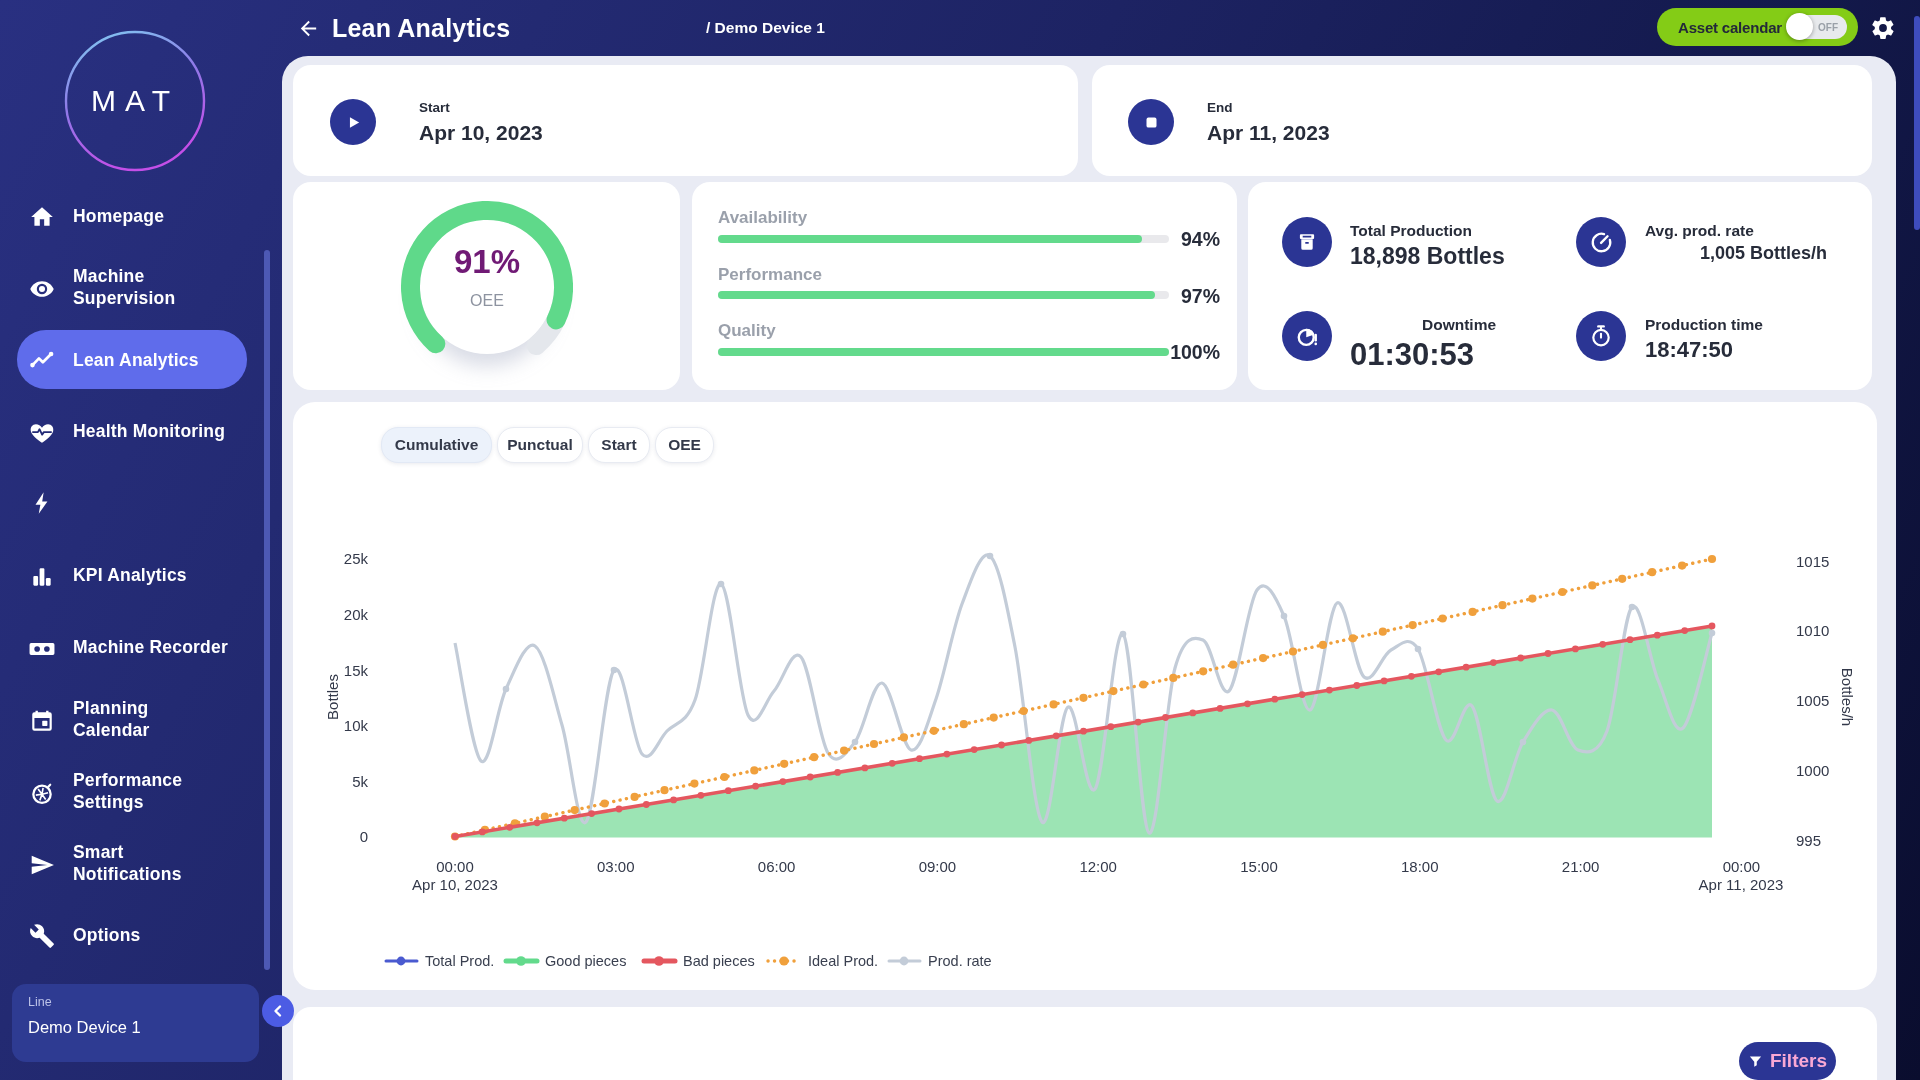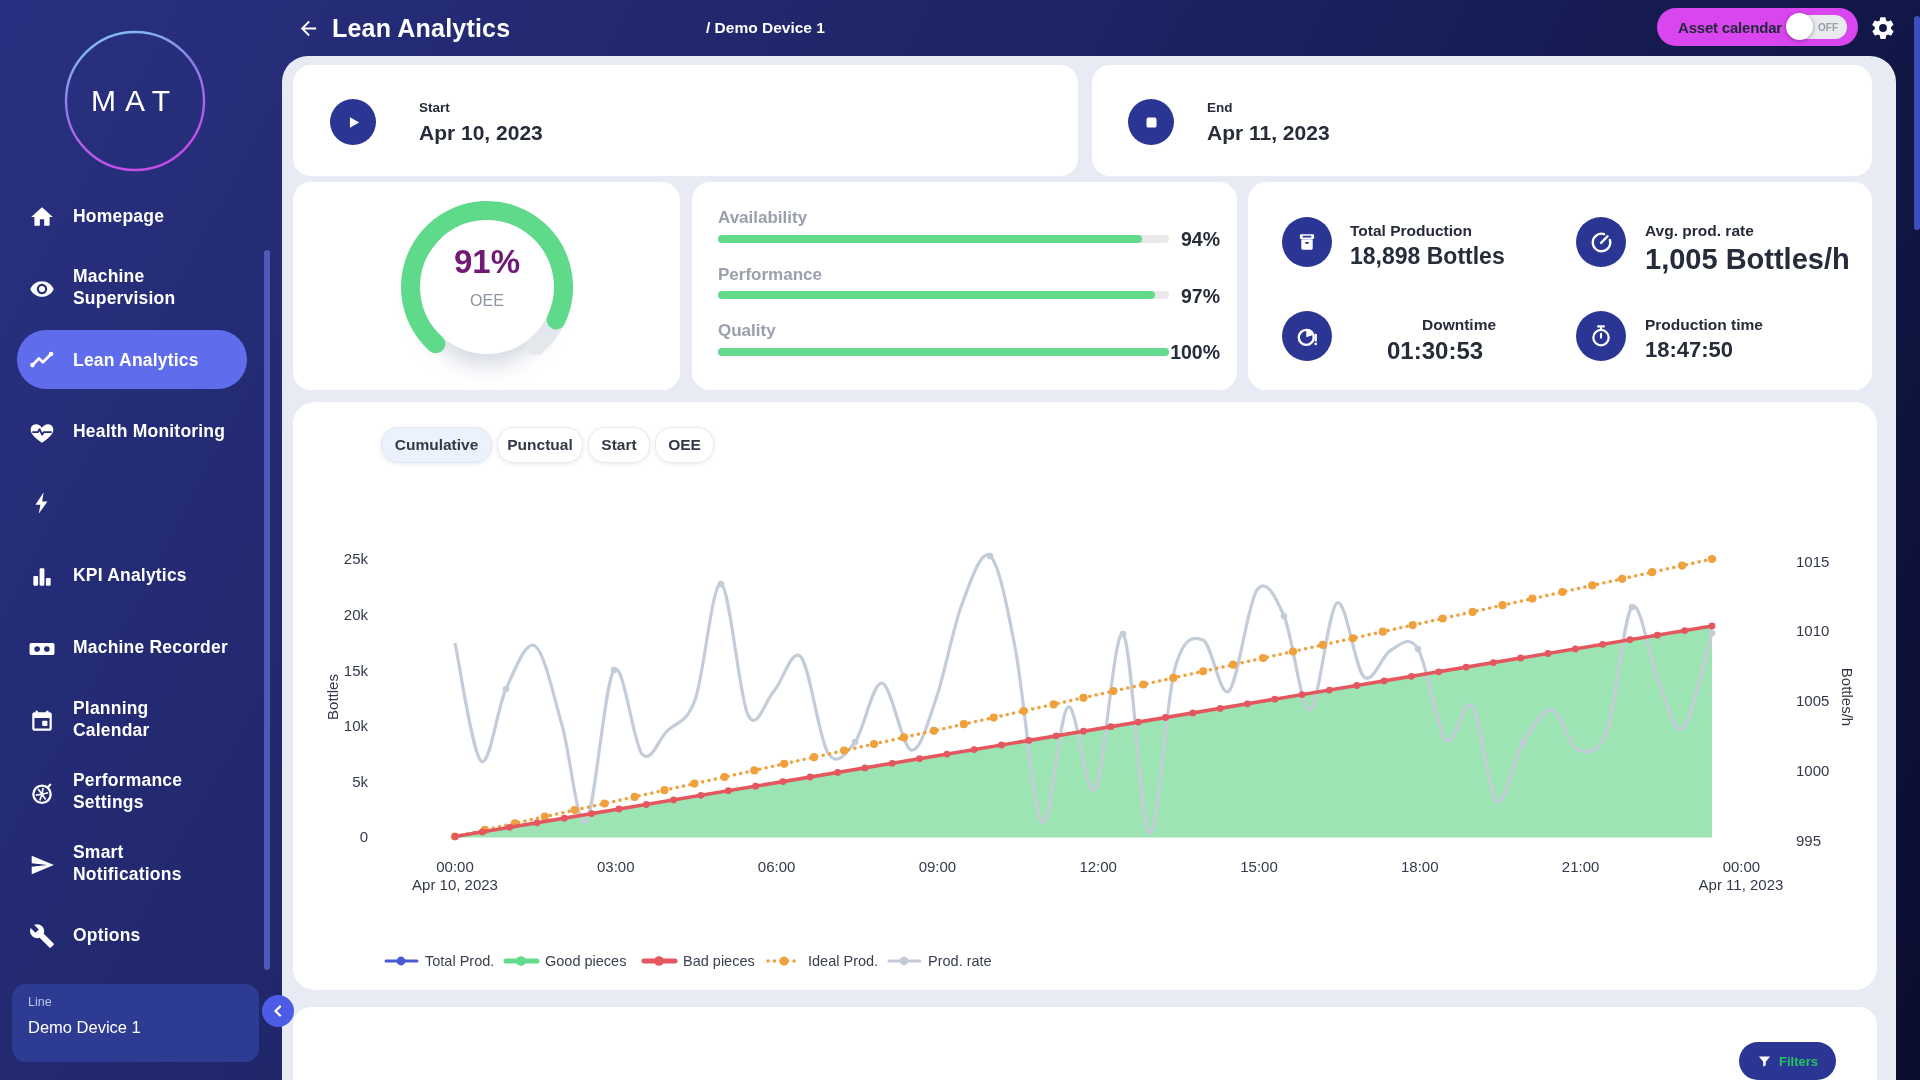--- a/index.html
+++ b/index.html
@@ -13,21 +13,21 @@
 #panel{position:absolute;left:282px;top:56px;width:1614px;height:1024px;background:#e9ebf4;border-radius:26px 26px 0 0}
 .card{position:absolute;background:#fff;border-radius:18px}
 
 .mitem{position:absolute;left:0;width:282px;display:flex;align-items:center;color:#fff}
 .mico{position:absolute;left:29px;width:26px;height:26px}
 .mtxt{position:absolute;left:73px;font-size:17.5px;font-weight:bold;line-height:22px;letter-spacing:.2px}
 #leanpill{position:absolute;left:17px;top:330px;width:230px;height:59px;background:#5f6ceb;border-radius:29px}
 .sbox{position:absolute;left:12px;top:984px;width:247px;height:78px;background:#2e3b92;border-radius:14px;color:#fff}
 
 .crumb{position:absolute;top:0;height:56px;display:flex;align-items:center;color:#fff}
-.toggle-pill{position:absolute;left:1657px;top:8px;width:201px;height:38px;background:#d946ef;border-radius:19px}
+.toggle-pill{position:absolute;left:1657px;top:8px;width:201px;height:38px;background:#84cc16;border-radius:19px}
 
 .iccirc{position:absolute;background:#2b3594;border-radius:50%;display:flex;align-items:center;justify-content:center}
 .lbl{position:absolute;font-weight:bold;color:#272c3a}
 .glbl{position:absolute;font-weight:bold;color:#9aa0ab}
 
 .track{position:absolute;left:718px;width:451px;height:8px;background:#e9e9ec;border-radius:4px}
 .fill{height:8px;background:#63da8c;border-radius:4px}
 
 .tab{position:absolute;top:427px;height:36px;border-radius:17px;background:#fff;border:1px solid #e8ebf2;
 display:flex;align-items:center;justify-content:center;font-size:15.5px;font-weight:bold;color:#333949;
@@ -214,32 +214,32 @@
 <div class="lbl" style="left:1350px;top:222px;font-size:15.5px">Total Production</div>
 <div class="lbl" style="left:1350px;top:243px;font-size:23px">18,898 Bottles</div>
 
 <div class="iccirc" style="left:1576px;top:217px;width:50px;height:50px">
 <svg width="25" height="25" viewBox="0 0 24 24" fill="none" stroke="#fff">
         <path d="M20.03 9.55 A8.4 8.4 0 1 1 14.45,3.97" stroke-width="2.2" stroke-linecap="round"></path>
         <path d="M11.6 12.4l6.2-6.4" stroke-width="2.3" stroke-linecap="round"></path>
       </svg>
     </div>
 <div class="lbl" style="left:1645px;top:222px;font-size:15.5px">Avg. prod. rate</div>
-<div class="lbl" style="left:1645px;top:243px;font-size:29px">1,005 Bottles/h</div>
+<div class="lbl" style="left:1700px;top:243px;font-size:18px">1,005 Bottles/h</div>
 
 <div class="iccirc" style="left:1282px;top:311px;width:50px;height:50px">
 <svg width="25" height="25" viewBox="0 0 24 24" fill="none" stroke="#fff">
         <circle cx="10.8" cy="12.8" r="7.2" stroke-width="2.3"></circle>
         <path d="M10.8 12.8V4.5A8.3 8.3 0 0118.6 9.96z" fill="#fff" stroke="none"></path>
         <path d="M19.9 10.6v5" stroke-width="2.3" stroke-linecap="round"></path>
         <path d="M19.9 19v.1" stroke-width="2.5" stroke-linecap="round"></path>
       </svg>
 </div>
 <div class="lbl" style="left:1422px;top:316px;font-size:15.5px">Downtime</div>
-<div class="lbl" style="left:1387px;top:337px;font-size:24px">01:30:53</div>
+<div class="lbl" style="left:1350px;top:337px;font-size:31px">01:30:53</div>
 
 <div class="iccirc" style="left:1576px;top:311px;width:50px;height:50px">
 <svg width="24" height="24" viewBox="0 0 24 24" fill="none" stroke="#fff">
         <circle cx="12" cy="13.6" r="7.7" stroke-width="2.2"></circle>
         <path d="M12 9.8v3.8" stroke-width="2.1" stroke-linecap="round"></path>
         <path d="M9.3 2.4h5.4" stroke-width="2.4" stroke-linecap="round"></path>
         <path d="M12 2.6v3" stroke-width="2.1"></path>
       </svg>
     </div>
 <div class="lbl" style="left:1645px;top:316px;font-size:15.5px">Production time</div>
@@ -400,16 +400,16 @@
 <text x="808" y="961" dominant-baseline="central" class="leg">Ideal Prod.</text>
 <text x="928" y="961" dominant-baseline="central" class="leg">Prod. rate</text>
 
 </svg>
 
 <div class="card" style="left:293px;top:1007px;width:1584px;height:90px"></div>
 <div class="abs" style="left:1739px;top:1042px;width:97px;height:38px;border-radius:19px;background:#2b3594;display:flex;align-items:center;justify-content:center;gap:7px">
 <svg width="15" height="15" viewBox="0 0 24 24" fill="#fff">
         <path d="M3 4h18l-7 8.5V18l-4 2.5v-8z"></path>
       </svg>
-<span style="color:#22c55e;font-size:13px;font-weight:bold">Filters</span>
+<span style="color:#f9a8d4;font-size:19px;font-weight:bold">Filters</span>
 </div>
 
 </div>
 
 </body></html>

